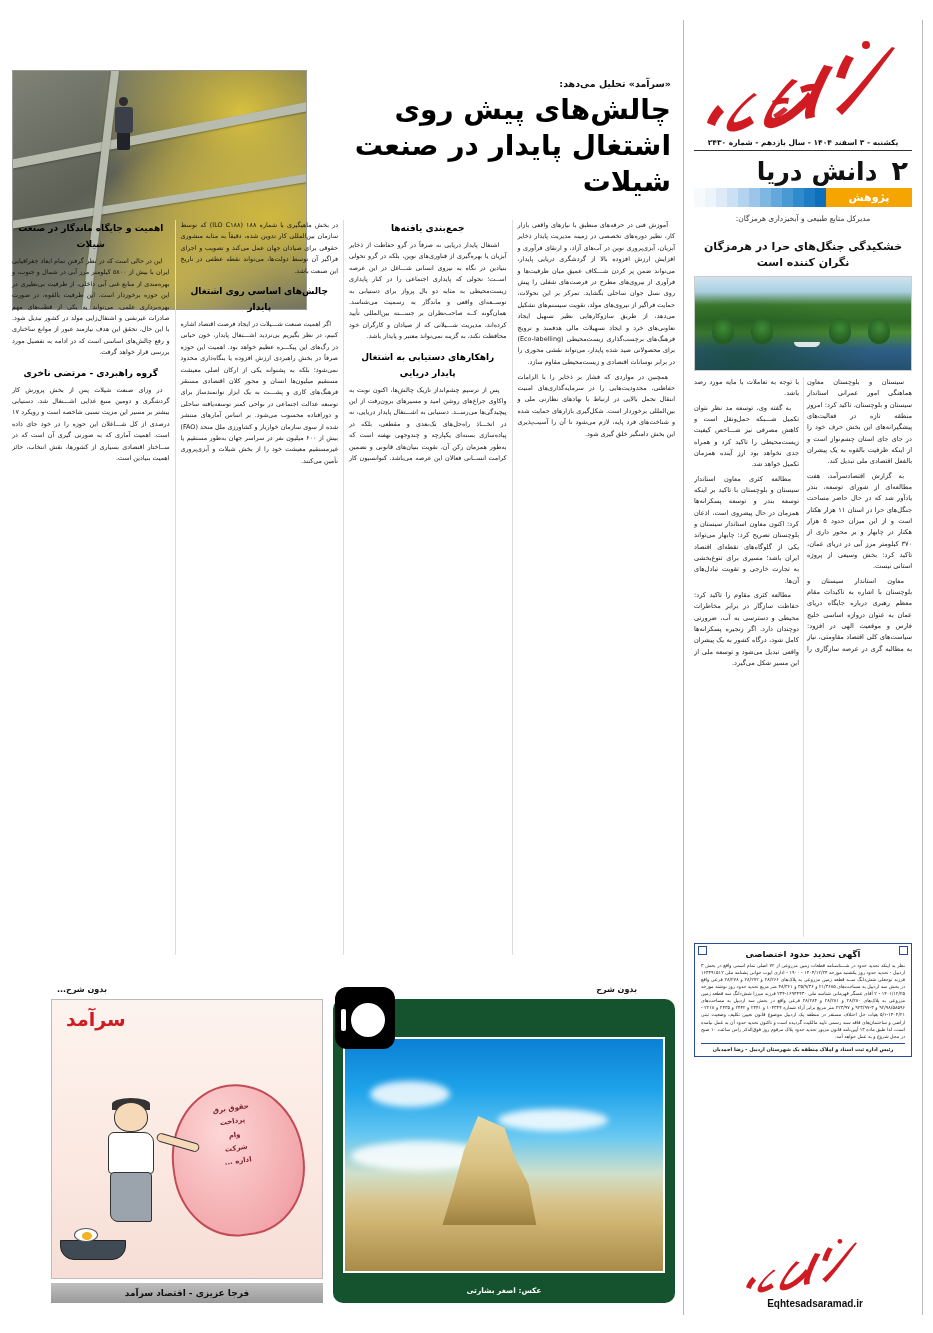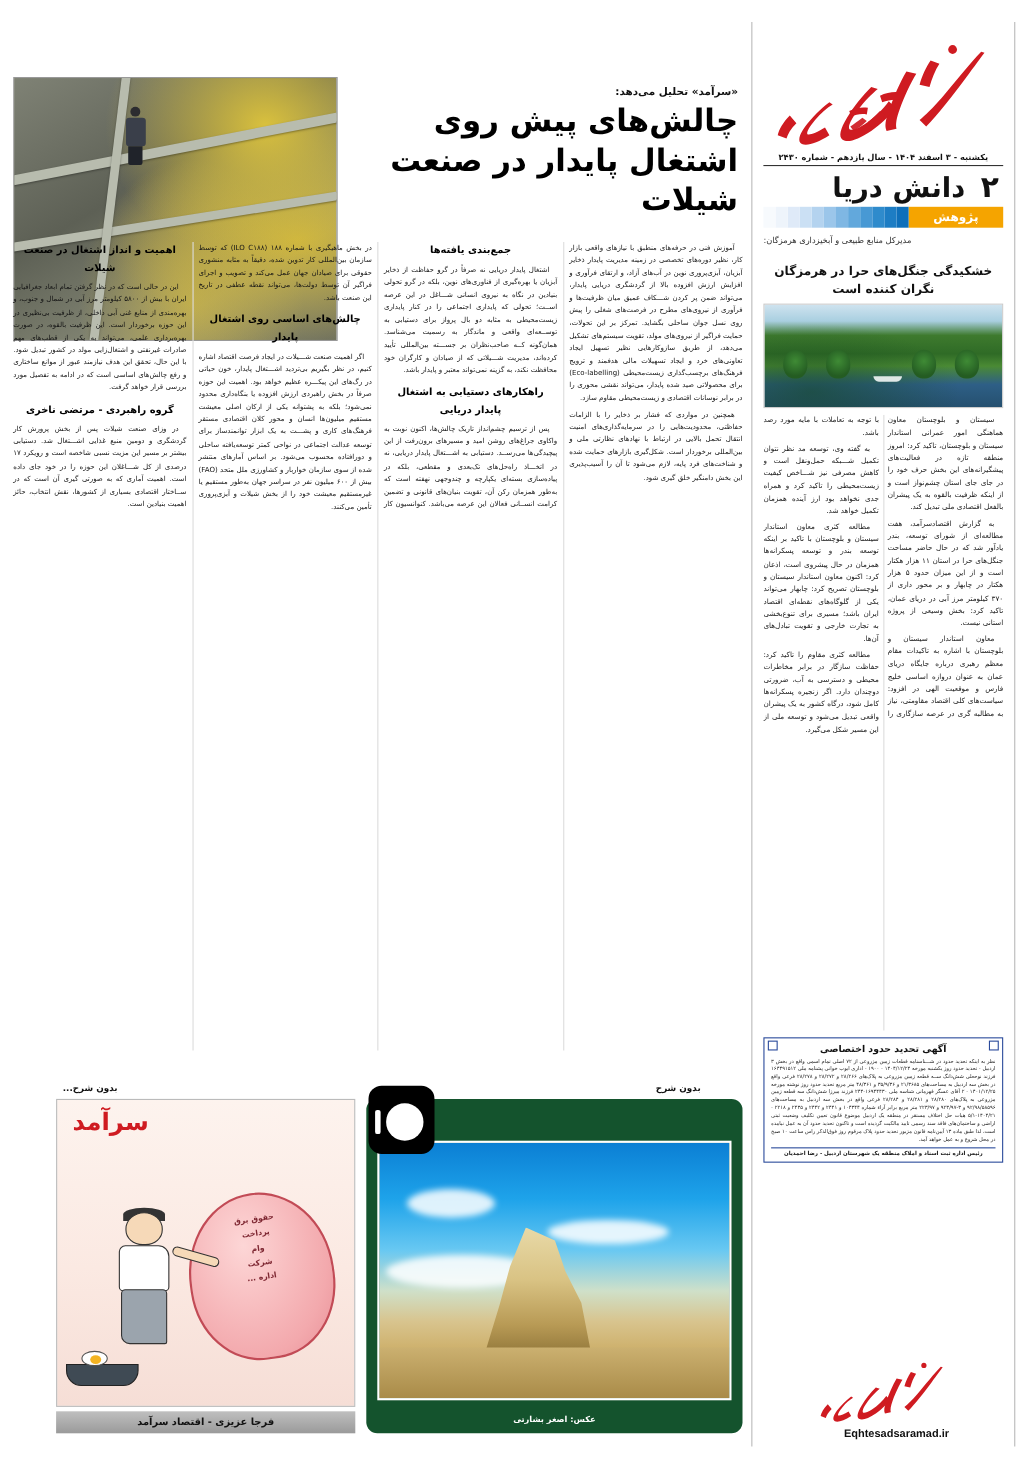--- a/index.html
+++ b/index.html
@@ -64,21 +64,21 @@
   }
   .rubric-label {
     background: #f5a400; color: #ffffff; font-size: 11px; font-weight: 700;
     display: flex; align-items: center; justify-content: center;
     width: 86px; letter-spacing: .3px;
   }
   .rubric-grad { flex: 1; display: flex; }
   .rubric-grad i { flex: 1; display: block; }
 
   .kicker-small {
-    font-size: 7.5px; color: #333; text-align: left; line-height: 1.5;
+    font-size: 7.5px; color: #333; text-align: center; line-height: 1.5;
     margin-bottom: 1px;
   }
   .sidebar-head {
     font-size: 11px; font-weight: 700; color: #111; text-align: center;
     line-height: 1.45; margin-bottom: 5px; margin-top: 15px;
   }
   .sb-photo {
     width: 100%; height: 95px; margin-bottom: 6px;
     border: 1px solid #ccc;
     background:
@@ -251,21 +251,21 @@
   .ct-label {
     position: absolute; top: 0; left: 6px; font-size: 8px; font-weight: 700; color: #111;
   }
   .ct-box {
     position: absolute; top: 14px; right: 0; left: 0; bottom: 24px;
     border: 1px solid #bbb; overflow: hidden;
     background: linear-gradient(180deg,#fdf3ee 0%, #fbe9e2 55%, #f6ded6 100%);
   }
   .ct-logo {
     position: absolute; top: 8px; left: 14px; color: #cf1b21;
-    font-size: 22px; font-weight: 700;
+    font-size: 19px; font-weight: 700;
   }
   .ct-egg {
     position: absolute; right: 18px; bottom: 42px; width: 132px; height: 152px;
     background: radial-gradient(ellipse at 40% 30%, #fdd6d6, #f3a9ad 70%, #e78d95 100%);
     border: 2px solid #c24b56; border-radius: 50% 50% 46% 46%;
     transform: rotate(-8deg);
   }
   .ct-egg-text {
     position:absolute; inset: 16px 12px; color: #7d2631; font-size: 7px;
     line-height: 1.9; text-align: center; font-weight: 700;
@@ -320,21 +320,21 @@
 
     <div class="article">
       <p>آموزش فنی در حرفه‌های منطبق با نیازهای واقعی بازار کار، نظیر دوره‌های تخصصی در زمینه مدیریت پایدار ذخایر آبزیان، آبزی‌پروری نوین در آب‌های آزاد، و ارتقای فرآوری و افزایش ارزش افزوده بالا از گردشگری دریایی پایدار، می‌تواند ضمن پر کردن شـــکاف عمیق میان ظرفیت‌ها و فرآوری از نیروی‌های مطرح در فرصت‌های شغلی را پیش روی نسل جوان ساحلی بگشاید. تمرکز بر این تحولات، حمایت فراگیر از نیروی‌های مولد، تقویت سیستم‌های تشکیل می‌دهد، از طریق سازوکارهایی نظیر تسهیل ایجاد تعاونی‌های خرد و ایجاد تسهیلات مالی هدفمند و ترویج فرهنگ‌های برچسب‌گذاری زیست‌محیطی (Eco-labelling) برای محصولاتی صید شده پایدار، می‌تواند نقشی محوری را در برابر نوسانات اقتصادی و زیست‌محیطی مقاوم سازد.</p>
       <p>همچنین در مواردی که فشار بر ذخایر را با الزامات حفاظتی، محدودیت‌هایی را در سرمایه‌گذاری‌های امنیت انتقال تحمل بالایی در ارتباط با نهادهای نظارتی ملی و بین‌المللی برخوردار است. شکل‌گیری بازارهای حمایت شده و شناخت‌های فرد پایه، لازم می‌شود تا آن را آسیب‌پذیری این بخش دامنگیر خلق گیری شود.</p>
       <h3>جمع‌بندی یافته‌ها</h3>
       <p>اشتغال پایدار دریایی نه صرفاً در گرو حفاظت از ذخایر آبزیان یا بهره‌گیری از فناوری‌های نوین، بلکه در گرو تحولی بنیادین در نگاه به نیروی انسانی شـــاغل در این عرصه اســت؛ تحولی که پایداری اجتماعی را در کنار پایداری زیست‌محیطی به مثابه دو بال پرواز برای دستیابی به توســعه‌ای واقعی و ماندگار به رسمیت می‌شناسد. همان‌گونه کــه صاحب‌نظران بر جســـته بین‌المللی تأیید کرده‌اند، مدیریت شـــیلاتی که از صیادان و کارگران خود محافظت نکند، به گزینه نمی‌تواند معتبر و پایدار باشد.</p>
       <h3>راهکارهای دستیابی به اشتغال پایدار دریایی</h3>
       <p>پس از ترسیم چشم‌انداز تاریک چالش‌ها، اکنون نوبت به واکاوی جراغ‌های روشن امید و مسیرهای برون‌رفت از این پیچیدگی‌ها می‌رســد. دستیابی به اشـــتغال پایدار دریایی، نه در اتخـــاذ راه‌حل‌های تک‌بعدی و مقطعی، بلکه در پیاده‌سازی بسته‌ای یکپارچه و چندوجهی نهفته است که به‌طور همزمان رکن آن، تقویت بنیان‌های قانونی و تضمین کرامت انســانی فعالان این عرصه می‌باشد. کنوانسیون کار در بخش ماهیگیری با شماره ۱۸۸ (ILO C۱۸۸) که توسط سازمان بین‌المللی کار تدوین شده، دقیقاً به مثابه منشوری حقوقی برای صیادان جهان عمل می‌کند و تصویب و اجرای فراگیر آن توسط دولت‌ها، می‌تواند نقطه عطفی در تاریخ این صنعت باشد.</p>
       <h3>چالش‌های اساسی روی اشتغال پایدار</h3>
       <p>اگر اهمیت صنعت شـــیلات در ایجاد فرصت اقتصاد اشاره کنیم، در نظر بگیریم بی‌تردید اشـــتغال پایدار، خون حیاتی در رگ‌های این پیکـــره عظیم خواهد بود. اهمیت این حوزه صرفاً در بخش راهبردی ارزش افزوده یا بنگاه‌داری محدود نمی‌شود؛ بلکه به پشتوانه یکی از ارکان اصلی معیشت مستقیم میلیون‌ها انسان و محور کلان اقتصادی مستقر فرهنگ‌های کاری و پشـــت به یک ابزار توانمندساز برای توسعه عدالت اجتماعی در نواحی کمتر توسعه‌یافته ساحلی و دورافتاده محسوب می‌شود. بر اساس آمارهای منتشر شده از سوی سازمان خواربار و کشاورزی ملل متحد (FAO) بیش از ۶۰۰ میلیون نفر در سراسر جهان به‌طور مستقیم یا غیرمستقیم معیشت خود را از بخش شیلات و آبزی‌پروری تأمین می‌کنند.</p>
-      <h3>اهمیت و انداز اشتغال در صنعت شیلات</h3>
+      <h3>اهمیت و جایگاه ماندگار در صنعت شیلات</h3>
       <p>این در حالی است که در نظر گرفتن تمام ابعاد جغرافیایی ایران با بیش از ۵۸۰۰ کیلومتر مرز آبی در شمال و جنوب، و بهره‌مندی از منابع غنی آبی داخلی، از ظرفیت بی‌نظیری در این حوزه برخوردار است. این ظرفیت بالقوه، در صورت بهره‌برداری علمی، می‌تواند به یکی از قطب‌های مهم صادرات غیرنفتی و اشتغال‌زایی مولد در کشور تبدیل شود. با این حال، تحقق این هدف نیازمند عبور از موانع ساختاری و رفع چالش‌های اساسی است که در ادامه به تفصیل مورد بررسی قرار خواهد گرفت.</p>
       <h3>گروه راهبردی - مرتضی ناخری</h3>
       <p>در وزای صنعت شیلات پس از بخش پرورش کار گردشگری و دومین منبع غذایی اشـــتغال شد. دستیابی بیشتر بر مسیر این مزیت نسبی شاخصه است و رویکرد ۱۷ درصدی از کل شـــاغلان این حوزه را در خود جای داده است. اهمیت آماری که به صورتی گیری آن است که در ســاختار اقتصادی بسیاری از کشورها، نقش انتخاب، حائز اهمیت بنیادین است.</p>
     </div>
 
     <div class="photo-frame">
       <div class="pf-label">بدون شرح</div>
       <div class="pf-black">
         <div class="pf-title">قاب دوربین</div>
         <div class="pf-img">

